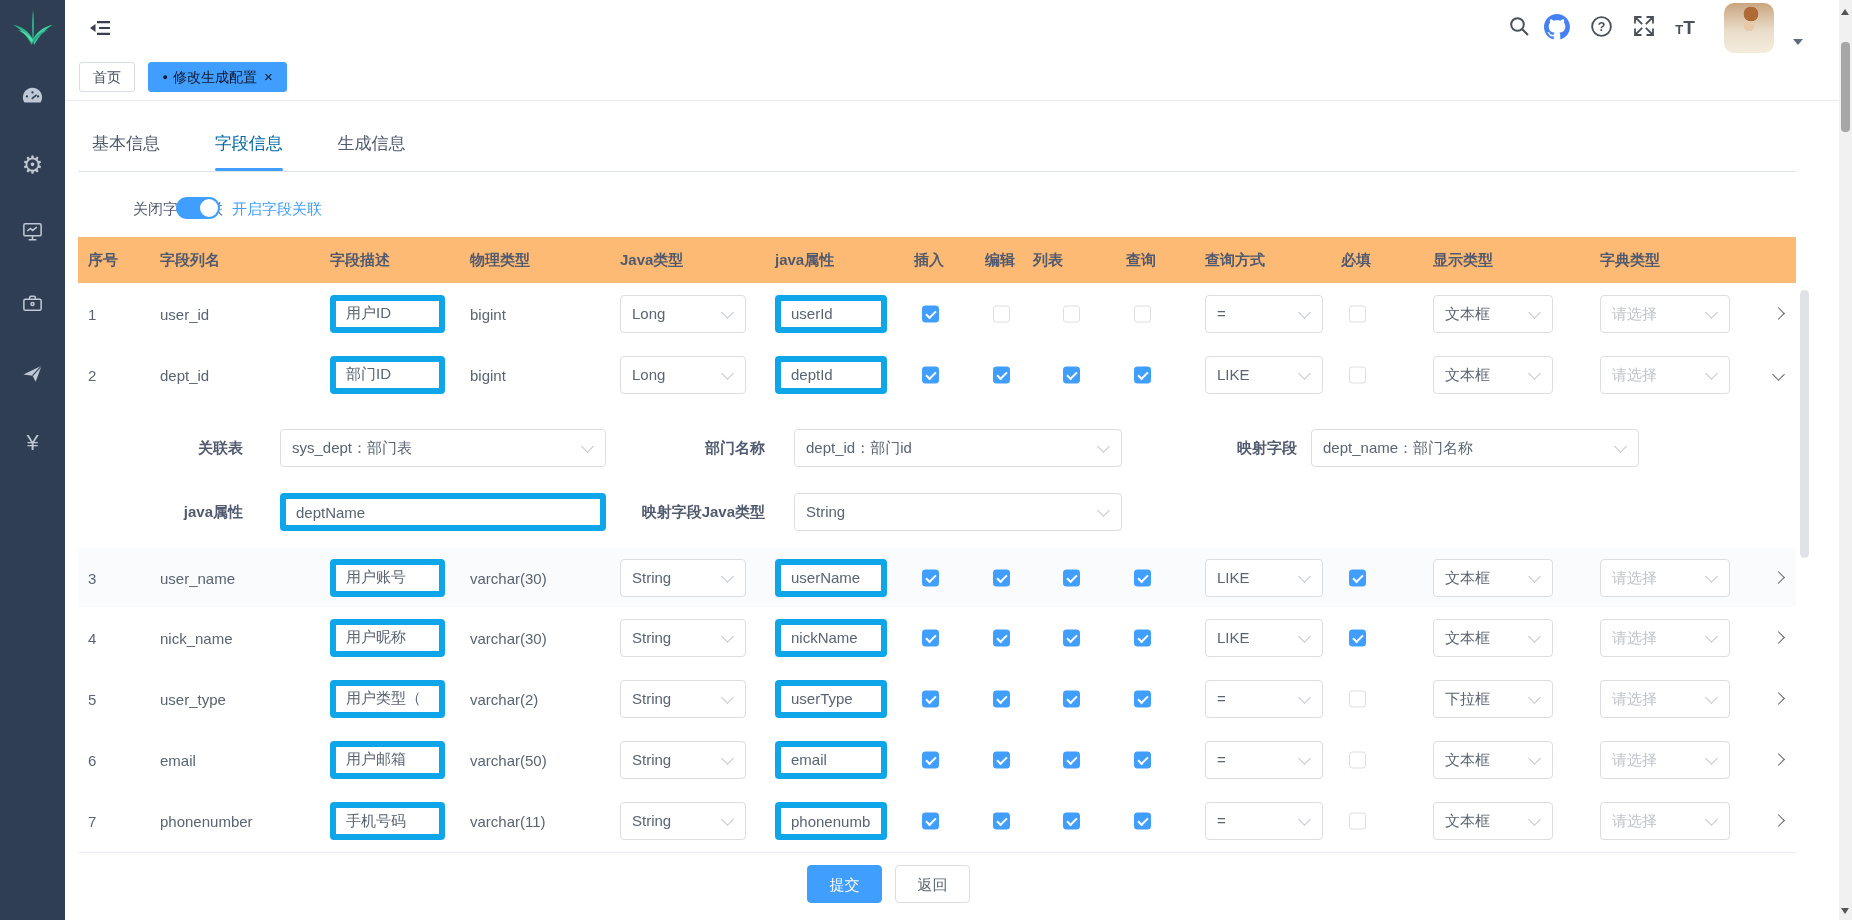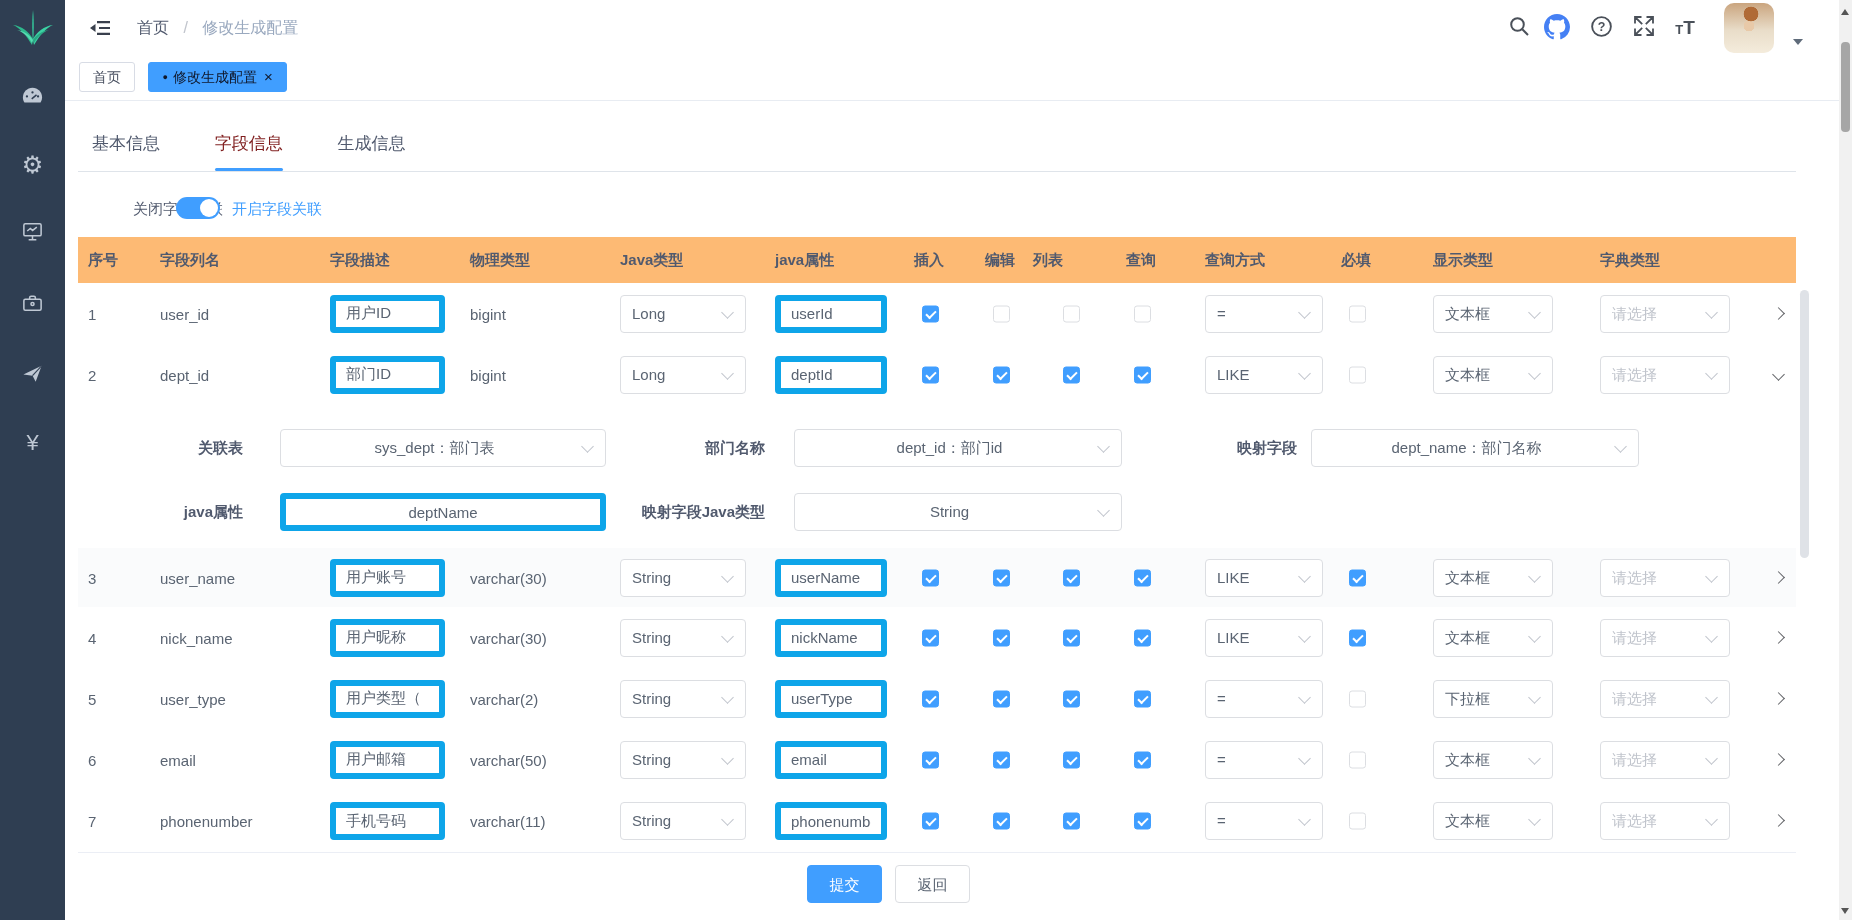--- a/index.html
+++ b/index.html
@@ -32,21 +32,21 @@
   .tagbar{position:absolute;left:65px;top:56px;width:1787px;height:44px;background:#fff;border-bottom:1px solid #e8ecf2;}
   .tag{display:inline-block;height:30px;line-height:28px;font-size:14px;border-radius:3px;
        padding:0 13px;box-sizing:border-box;margin-top:6px;cursor:pointer;vertical-align:top;}
   .tag.plain{border:1px solid #d8dce5;background:#fff;color:#495060;margin-left:14px;}
   .tag.active{background:#409eff;color:#0f172a;border:1px solid #409eff;margin-left:9px;line-height:28px;}
   .tag.active .dot{font-size:9px;vertical-align:2px;margin-right:5px;}
   .tag.active .x{margin-left:7px;font-size:15px;}
   
   .tabs{position:absolute;left:92px;top:132px;font-size:17px;color:#515a6e;}
   .tabs .titem{display:inline-block;margin-right:50px;cursor:pointer;position:relative;padding-bottom:16px;}
-  .tabs .titem.on{color:#7f1d1d;}
+  .tabs .titem.on{color:#0369a1;}
   .tabs .titem.on::after{content:"";position:absolute;left:0;right:0;bottom:0;height:3px;background:#409eff;border-radius:2px;}
   .tabs-border{position:absolute;left:78px;top:171px;width:1718px;height:1px;background:#dfe4ea;}
   
   .tgl-label{position:absolute;left:85px;top:200px;font-size:15px;color:#515a6e;margin-left:48px;}
   .switch{position:absolute;left:176px;top:197px;width:44px;height:22px;border-radius:11px;background:#409eff;cursor:pointer;}
   .switch::after{content:"";position:absolute;right:2px;top:2px;width:18px;height:18px;border-radius:50%;background:#fff;}
   .tgl-on{position:absolute;left:232px;top:200px;font-size:15px;color:#409eff;cursor:pointer;}
   
   .thead{position:absolute;left:78px;top:237px;width:1718px;height:46px;background:#fdba74;}
   .thead span{position:absolute;top:0;line-height:46px;font-size:15px;font-weight:bold;color:#515a6e;white-space:nowrap;}
@@ -75,21 +75,21 @@
   .c-no{left:10px;}      .c-col{left:82px;}     .c-desc{left:252px;width:115px;}
   .c-phys{left:392px;}   .c-jtype{left:542px;width:126px;}  .c-jfield{left:697px;width:112px;}
   .c-ins{left:844px;}    .c-edit{left:915px;}   .c-list{left:985px;}  .c-query{left:1056px;}
   .c-qtype{left:1127px;width:118px;} .c-req{left:1271px;}
   .c-htype{left:1355px;width:120px;} .c-dict{left:1522px;width:130px;}
   .c-exp{left:1688px;}
   .h-ins{left:836px;} .h-edit{left:907px;} .h-list{left:955px;} .h-query{left:1048px;} .h-req{left:1263px;}
   
   .exprow{position:absolute;left:78px;top:405px;width:1718px;height:143px;border-bottom:1px solid #ebeef5;background:#fff;}
   .exp-label{position:absolute;font-size:15px;font-weight:bold;color:#515a6e;text-align:right;line-height:38px;white-space:nowrap;}
-  .exprow .sel,.exprow .inp{transform:none;text-align:center;}
+  .exprow .sel,.exprow .inp{transform:none;}
   
   .btn{position:absolute;top:865px;height:38px;width:75px;box-sizing:border-box;border-radius:4px;font-size:15px;
        text-align:center;line-height:38px;cursor:pointer;}
   .btn.primary{left:807px;background:#409eff;color:#fff;border:1px solid #409eff;}
   .btn.plain{left:895px;background:#fff;color:#5a6472;border:1px solid #dcdee2;}
   
   .tbl-scroll{position:absolute;left:1800px;top:290px;width:9px;height:268px;border-radius:5px;background:#dfe2e7;cursor:pointer;}
   .pgsb{position:absolute;left:1839px;top:0;width:13px;height:920px;background:#f1f1f1;}
   .pgsb .up{position:absolute;left:2px;top:9px;width:0;height:0;border-left:4.5px solid transparent;
        border-right:4.5px solid transparent;border-bottom:6px solid #555;}
@@ -144,25 +144,20 @@
     </div>
     <div class="side-ic yen" style="top:430px">
       <span>¥</span>
     </div>
   </div>
 
   <div class="tophdr">
     <svg class="fold" viewBox="0 0 24 24" fill="#39404d">
       <path d="M8 5h13v2.2H8zM10 10.9h11v2.2H10zM8 16.8h13V19H8zM6.5 8l-5.5 4 5.5 4z"></path>
     </svg>
-    <div class="crumb">
-      <span class="home">首页</span>
-      <span class="sep">/</span>
-      <span class="cur">修改生成配置</span>
-    </div>
     <div class="act" style="left:1440px">
       <svg width="24" height="24" viewBox="0 0 24 24" fill="none" stroke="#4a5059" stroke-width="2">
         <circle cx="10.5" cy="10.5" r="6.3"></circle>
           <path d="M15.3 15.3L21 21"></path>
       </svg>
     </div>
     <div class="act" style="left:1478px">
       <svg width="26" height="26" viewBox="0 0 16 16" fill="#4580f4">
         <path d="M8 0C3.58 0 0 3.58 0 8c0 3.54 2.29 6.53 5.47 7.59.4.07.55-.17.55-.38 0-.19-.01-.82-.01-1.49-2.01.37-2.53-.49-2.69-.94-.09-.23-.48-.94-.82-1.13-.28-.15-.68-.52-.01-.53.63-.01 1.08.58 1.23.82.72 1.21 1.87.87 2.33.66.07-.52.28-.87.51-1.07-1.78-.2-3.64-.89-3.64-3.95 0-.87.31-1.59.82-2.15-.08-.2-.36-1.02.08-2.12 0 0 .67-.21 2.2.82.64-.18 1.32-.27 2-.27s1.36.09 2 .27c1.53-1.04 2.2-.82 2.2-.82.44 1.1.16 1.92.08 2.12.51.56.82 1.27.82 2.15 0 3.07-1.87 3.75-3.65 3.95.29.25.54.73.54 1.48 0 1.07-.01 1.93-.01 2.2 0 .21.15.46.55.38A8.01 8.01 0 0 0 16 8c0-4.42-3.58-8-8-8z"></path>
       </svg>

